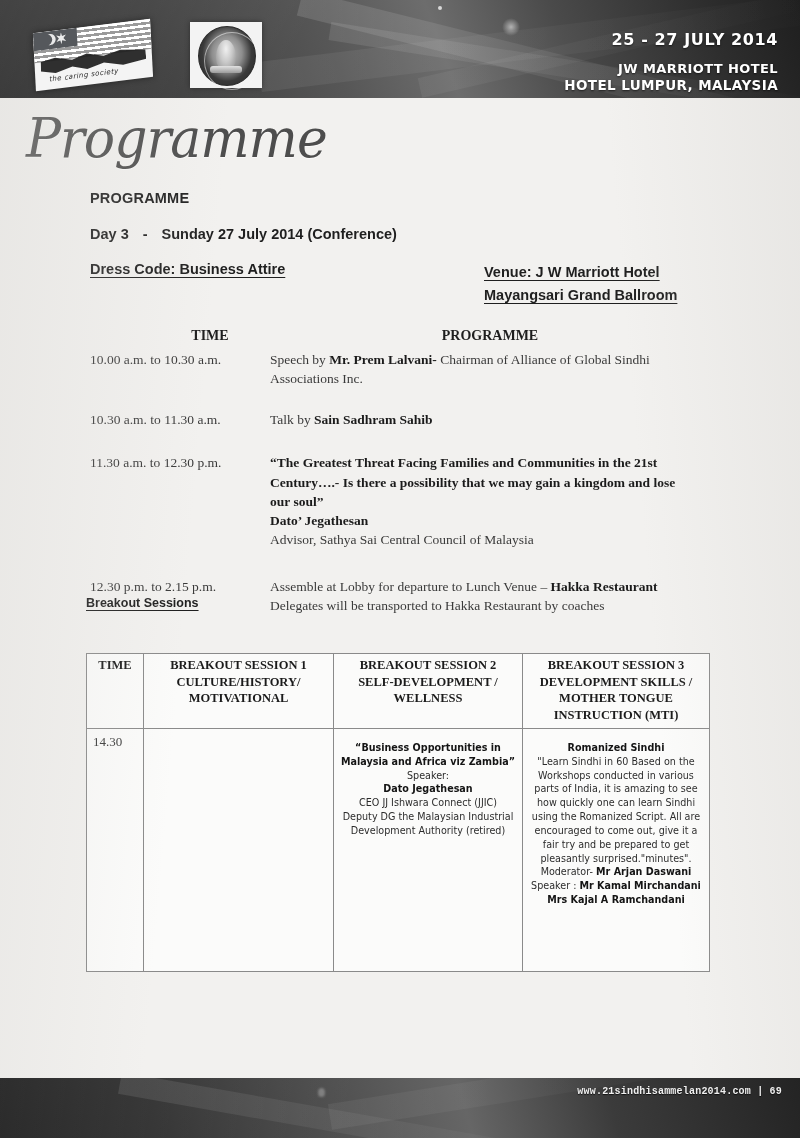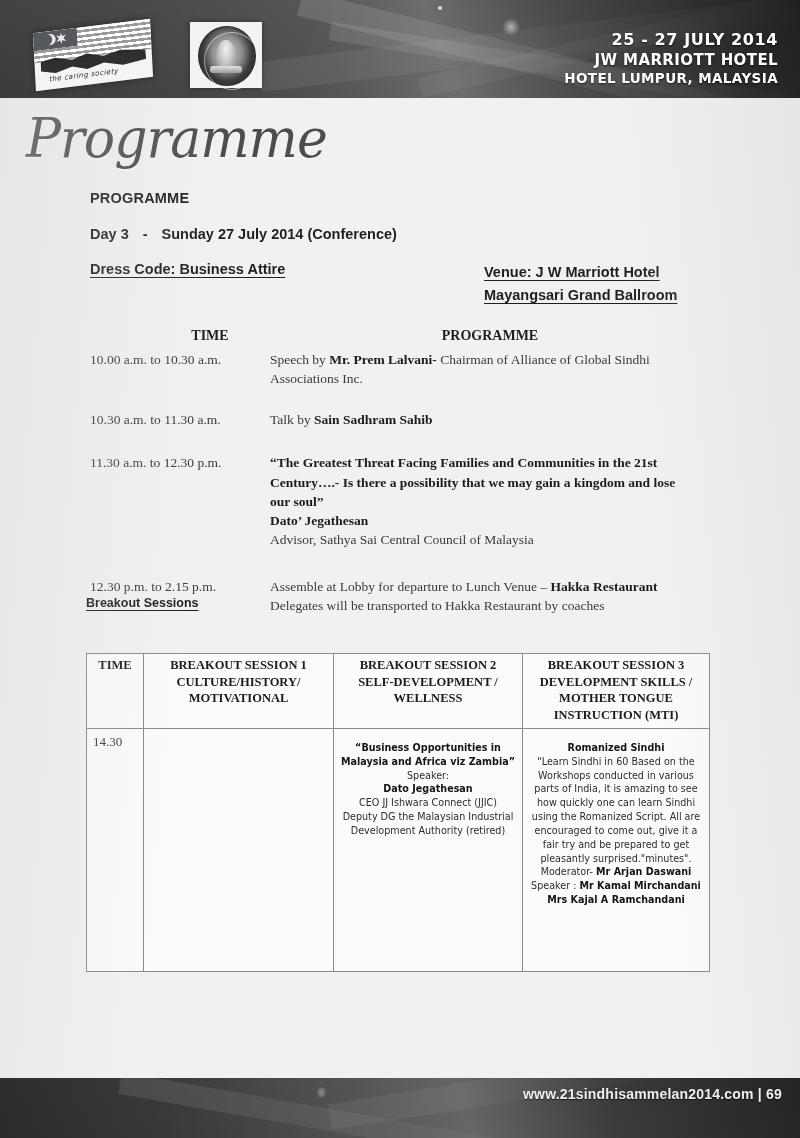--- a/index.html
+++ b/index.html
@@ -141,21 +141,21 @@
   .banner-info {
     position: absolute;
     right: 22px; top: 32px;
     text-align: right;
     color: #ffffff;
     font-family: "DejaVu Sans", sans-serif;
     font-weight: bold;
     text-shadow: 0 1px 2px rgba(0,0,0,.6);
   }
   .banner-dates { font-size: 16px; letter-spacing: .6px; line-height: 1.05; }
-  .banner-hotel { font-size: 15px; letter-spacing: .4px; line-height: 1.25; margin-top: 2px;}
+  .banner-hotel { font-size: 13px; letter-spacing: .4px; line-height: 1.25; margin-top: 12px;}
   .banner-city  { font-size: 13.5px; letter-spacing: .4px; line-height: 1.25; }
 
   
   .script-title {
     position: absolute;
     left: 26px; top: 108px;
     font-family: "DejaVu Serif", serif;
     font-style: italic;
     font-size: 52px;
     color: #4d4d4d;
@@ -308,22 +308,22 @@
   .footer .fspeck {
     position: absolute; left: 318px; top: 10px;
     width: 7px; height: 9px; border-radius: 50%;
     background: rgba(255,255,255,.28);
     filter: blur(1px);
   }
   .footer-text {
     position: absolute;
     right: 18px; top: 8px;
     color: #f0f0f0;
-    font-family: Liberation Sans, sans-serif;
-    font-size: 14px;
+    font-family: Liberation Mono, monospace;
+    font-size: 10px;
     font-weight: bold;
     letter-spacing: .2px;
     text-shadow: 0 1px 1px rgba(0,0,0,.7);
   }
 
   
   .scan-tint {
     position: absolute; left: 0; top: 98px; width: 800px; height: 980px;
     pointer-events: none;
     background:

